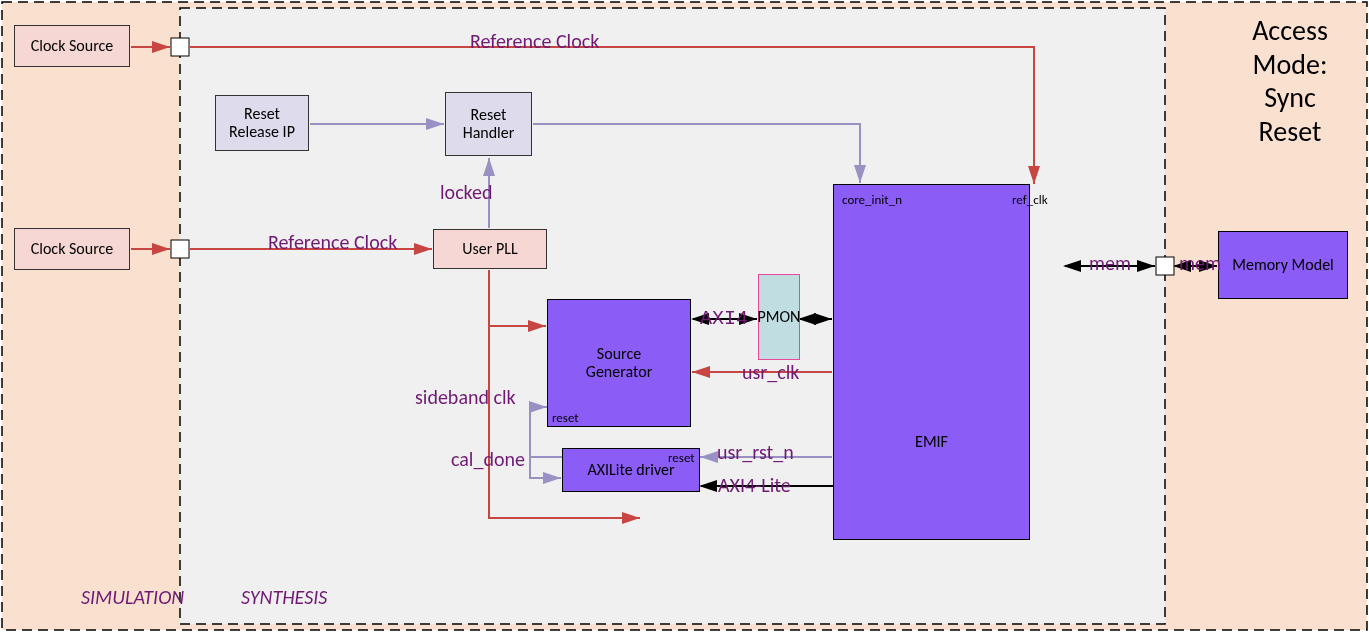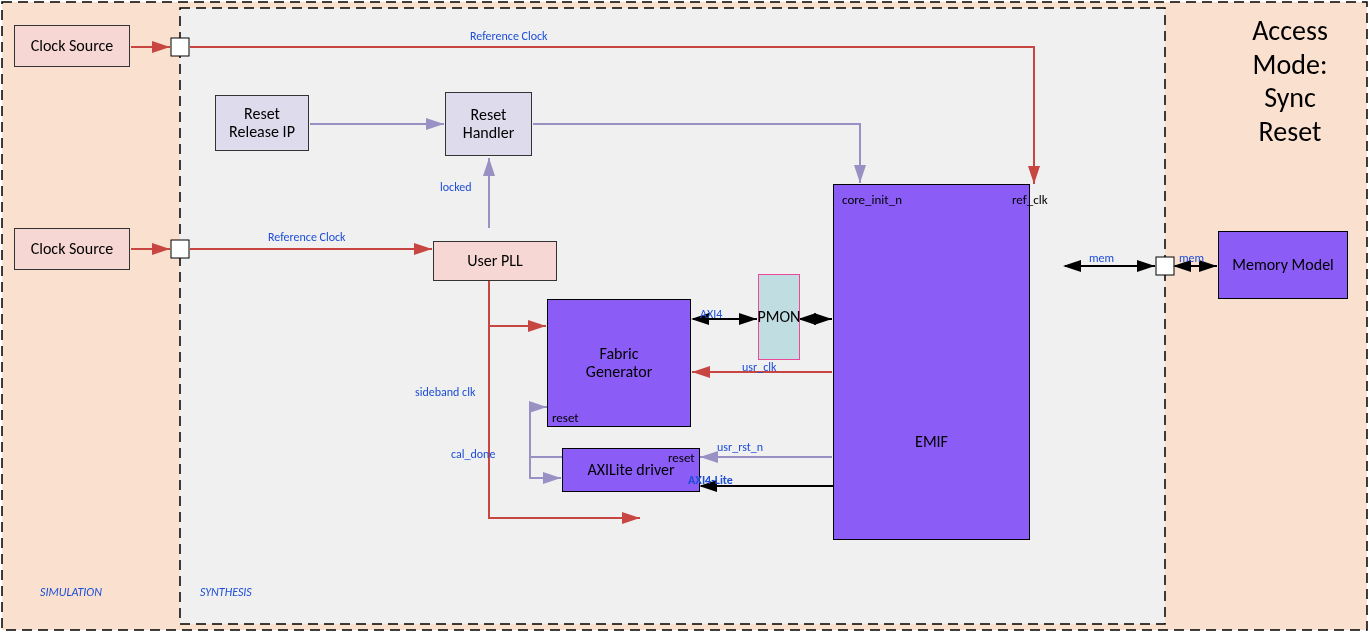--- a/index.html
+++ b/index.html
@@ -36,25 +36,25 @@
   .teal {
     background: #c0dee2;
     border: 1px solid #ec4899;
   }
   .white {
     background: #8b5cf6;
     border: 1.5px solid #000;
   }
   .lbl {
     position: absolute;
-    font-size: 12px;
-    color: #1d4ed8;
+    font-size: 20px;
+    color: #701a75;
     white-space: nowrap;
   }
-  .ital { font-style: italic; }
+  .ital { font-style: italic; margin-left: 41px; }
   .title {
     font-size: 28px;
     text-align: center;
     line-height: 1.2;
   }
   .port-label {
     position: absolute;
     font-size: 13px;
     text-align: right;
   }
@@ -137,26 +137,26 @@
   <span>Clock Source</span>
 </div>
 <div class="box lav" style="left:215px; top:95px; width:94px; height:56px; white-space:pre-line;">
   <span>Reset
 Release IP</span>
 </div>
 <div class="box lav" style="left:445px; top:92px; width:87px; height:64px; white-space:pre-line;">
   <span>Reset
 Handler</span>
 </div>
-<div class="box pink" style="left:433px; top:229px; width:124px; height:40px;margin-top:12px;">
+<div class="box pink" style="left:433px; top:229px; width:114px; height:40px;">
   <span>User PLL</span>
 </div>
 
 <div class="box white" style="left:547px; top:299px; width:144px; height:128px; white-space:pre-line;">
-  <span>Fabric
+  <span>Source
 Generator</span>
 </div>
 <div class="port-label" style="left:552px; top:410px;">reset</div>
 
 <div class="box white" style="left:562px; top:448px; width:138px; height:44px;">
   <span>AXILite driver</span>
 </div>
 <div class="port-label" style="left:668px; top:450px;">reset</div>
 
 <div class="box teal" style="left:758px; top:274px; width:42px; height:86px;">
@@ -172,20 +172,20 @@
 
 <div class="box white" style="left:1218px; top:231px; width:130px; height:68px;">
   <span>Memory Model</span>
 </div>
 
 <div class="lbl" style="left:470px; top:29px;">Reference Clock</div>
 <div class="lbl" style="left:268px; top:230px;">Reference Clock</div>
 <div class="lbl" style="left:440px; top:180px;">locked</div>
 <div class="lbl" style="left:415px; top:385px;">sideband clk</div>
 <div class="lbl" style="left:451px; top:447px;">cal_done</div>
-<div class="lbl" style="left:700px; top:307px;">AXI4</div>
+<div class="lbl" style="left:700px; top:307px;font-family:Liberation Mono, monospace;">AXI4</div>
 <div class="lbl" style="left:742px; top:360px;">usr_clk</div>
 <div class="lbl" style="left:717px; top:440px;">usr_rst_n</div>
-<div class="lbl" style="left:688px; top:473px;font-weight:bold;">AXI4-Lite</div>
+<div class="lbl" style="left:718px; top:473px;">AXI4-Lite</div>
 <div class="lbl" style="left:1089px; top:251px;">mem</div>
 <div class="lbl" style="left:1179px; top:251px;">mem</div>
 
 </div>
 
 </body></html>

